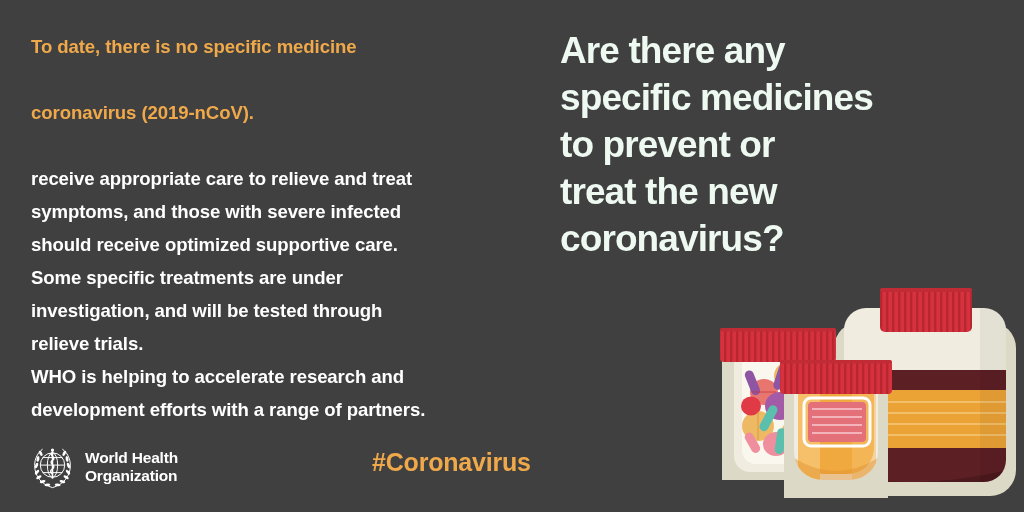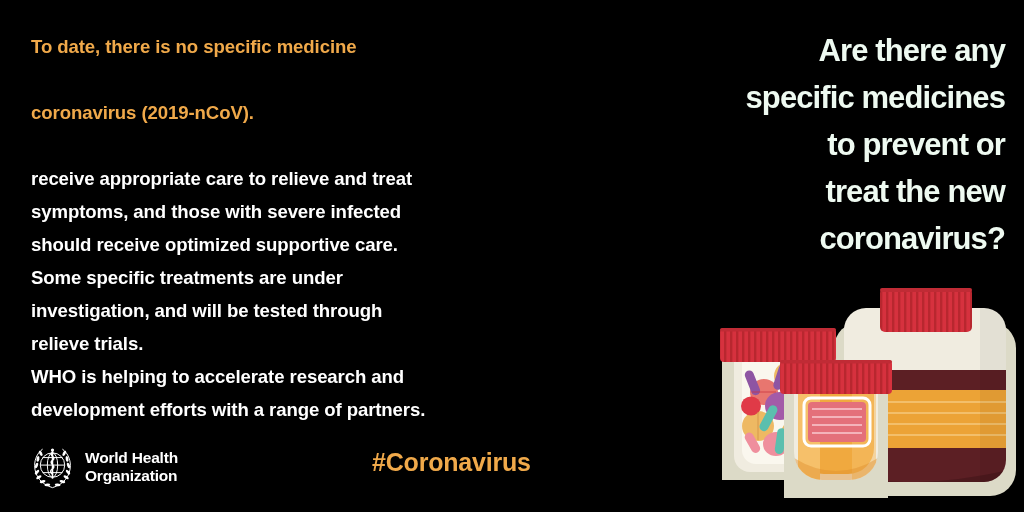--- a/index.html
+++ b/index.html
@@ -4,21 +4,21 @@
 <style>
   html, body {
     margin: 0;
     padding: 0;
     background: #ffffff;
   }
   #poster {
     position: relative;
     width: 1024px;
     height: 512px;
-    background: #000000;
+    background: #404040;
     overflow: hidden;
     font-family: "Liberation Sans", sans-serif;
     -webkit-font-smoothing: antialiased;
   }
 
   
   .body-copy {
     position: absolute;
     left: 31px;
     top: 30px;
@@ -65,23 +65,22 @@
     text-align: center;
   }
 
   
   .headline {
     position: absolute;
     right: 19px;
     top: 27px;
     width: 445px;
     margin: 0;
-    text-align: right;
     color: #eefaf1;
-    font-size: 31px;
+    font-size: 37px;
     font-weight: bold;
     line-height: 47px;
     letter-spacing: -0.9px;
   }
   .headline span { display: block; white-space: nowrap; }
 
   
   .bottles {
     position: absolute;
     left: 718px;

